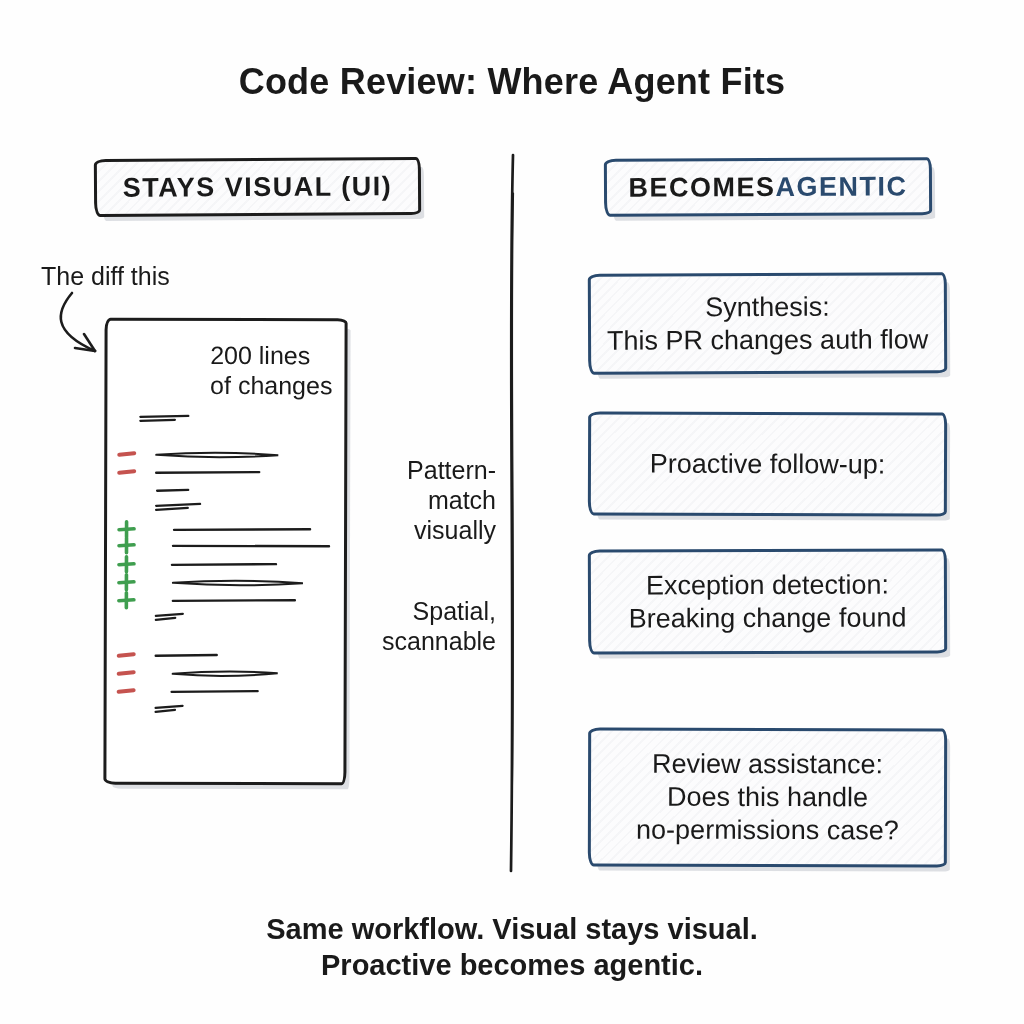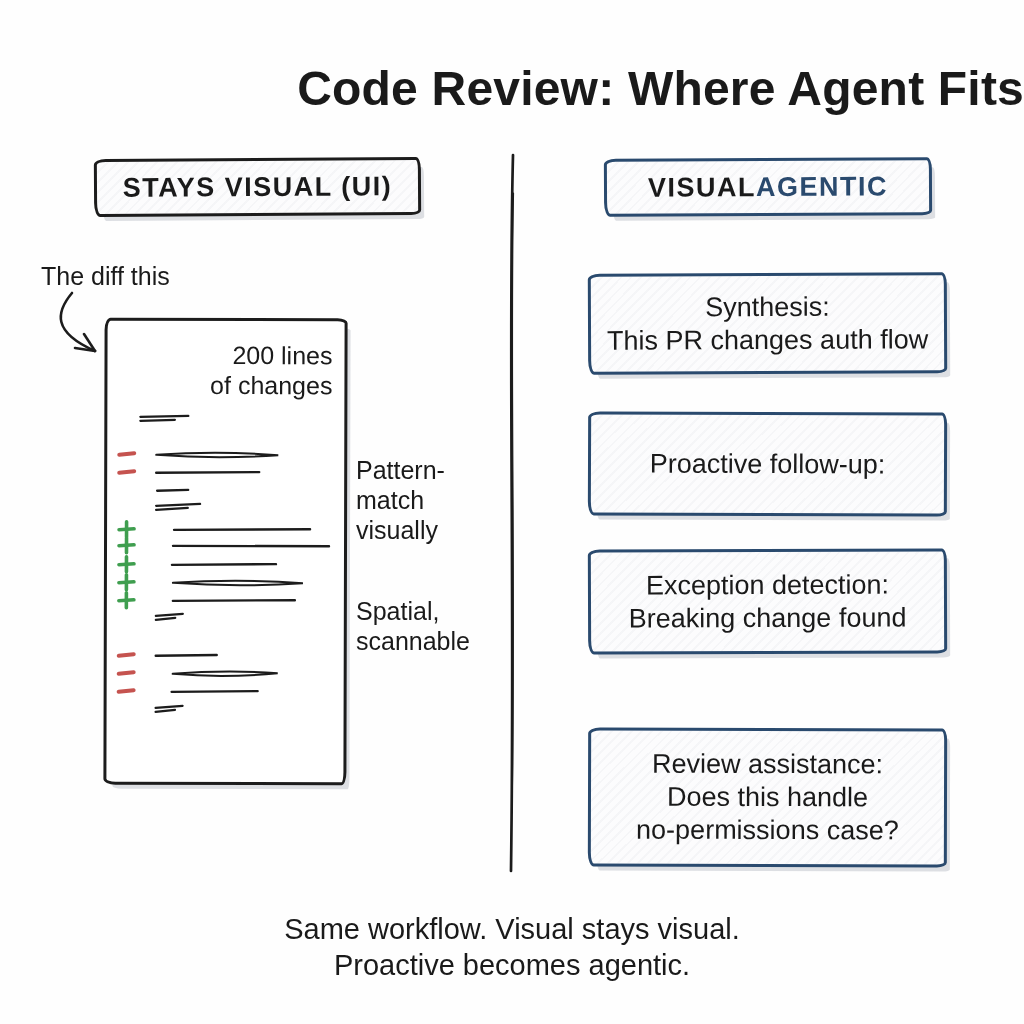--- a/index.html
+++ b/index.html
@@ -7,22 +7,22 @@
     width: 1024px; height: 1024px;
     background: #fefefe;
     font-family: "Liberation Sans", sans-serif;
     color: #1a1a1a;
     overflow: hidden;
   }
   #canvas { position: relative; width: 1024px; height: 1024px; }
 
   .page-title {
     position: absolute; top: 61px; left: 0; width: 1024px;
-    text-align: right;
-    font-size: 48px; font-weight: 600; letter-spacing: 0.2px;
+    text-align: center;
+    font-size: 36px; font-weight: 600; letter-spacing: 0.2px;
     white-space: nowrap;
   }
 
   
   .sketch-box {
     position: absolute;
     border: 3px solid #1c1c1c;
     border-radius: 12px 5px 10px 6px / 6px 12px 5px 14px;
     background:
       repeating-linear-gradient(135deg, rgba(120,130,150,0.05) 0 2px, rgba(255,255,255,0) 2px 7px),
@@ -57,27 +57,27 @@
   .arrow-svg { position: absolute; left: 50px; top: 290px; }
 
   .diff-panel {
     left: 104px; top: 318px; width: 243px; height: 467px;
     background: #ffffff;
     border-radius: 6px 10px 5px 12px / 12px 5px 13px 6px;
     transform: rotate(0.15deg);
   }
   .diff-caption {
     position: absolute; top: 19px; right: 12px;
-    text-align: right; font-size: 25px; line-height: 30px;
+    text-align: left; font-size: 25px; line-height: 30px;
   }
   .diff-svg { position: absolute; left: 0; top: 0; }
 
   .note-block {
     position: absolute; left: 356px; width: 140px;
-    text-align: left; font-size: 25px; line-height: 30px;
+    text-align: right; font-size: 25px; line-height: 30px;
   }
   .note-pattern { top: 455px; }
   .note-spatial { top: 596px; }
 
   .divider-svg { position: absolute; left: 504px; top: 153px; }
 
   .agent-card {
     left: 588px; width: 359px;
     display: flex; flex-direction: column;
     align-items: center; justify-content: center;
@@ -86,21 +86,21 @@
     padding: 4px 10px;
   }
   .agent-card .card-title { font-weight: 400; }
   .card-0 { top: 273px; height: 101px; transform: rotate(-0.25deg); }
   .card-1 { top: 412px; height: 104px; transform: rotate(0.2deg); }
   .card-2 { top: 549px; height: 105px; transform: rotate(-0.2deg); }
   .card-3 { top: 728px; height: 139px; transform: rotate(0.15deg); }
 
   .footer {
     position: absolute; top: 911px; left: 0; width: 1024px;
-    text-align: center; font-size: 29px; line-height: 36px; font-weight: 400;
+    text-align: center; font-size: 29px; line-height: 36px; font-weight: 700;
   }
 </style>
 </head>
 <body style="color: rgb(26, 26, 26);">
 
 <div id="canvas">
 
   <div class="page-title">Code Review: Where Agent Fits</div>
 
   <div class="sketch-box left-header">
@@ -197,21 +197,21 @@
       <div>Spatial,</div>
       <div>scannable</div>
     </div>
 
   <svg class="divider-svg" width="16" height="722" viewBox="0 0 16 722">
     <path d="M 9 2 C 4 200, 11 430, 7 718" fill="none" stroke="#1c1c1c" stroke-width="2.7" stroke-linecap="round"></path>
     <path d="M 9.5 40 C 6 220, 12 430, 8 660" fill="none" stroke="#1c1c1c" stroke-width="1.2" stroke-linecap="round"></path>
   </svg>
 
   <div class="sketch-box navy-box right-header">
-    <span>VISUAL </span>
+    <span>BECOMES </span>
     <span class="hl" style="color: rgb(42, 74, 110);">AGENTIC</span>
   </div>
 
   <div id="cards-root">
       <div class="sketch-box navy-box agent-card card-0">
         <div class="card-title">Synthesis:</div>
         <div>This PR changes auth flow</div>
       </div>
       <div class="sketch-box navy-box agent-card card-1">
         <div class="card-title">Proactive follow-up:</div>

